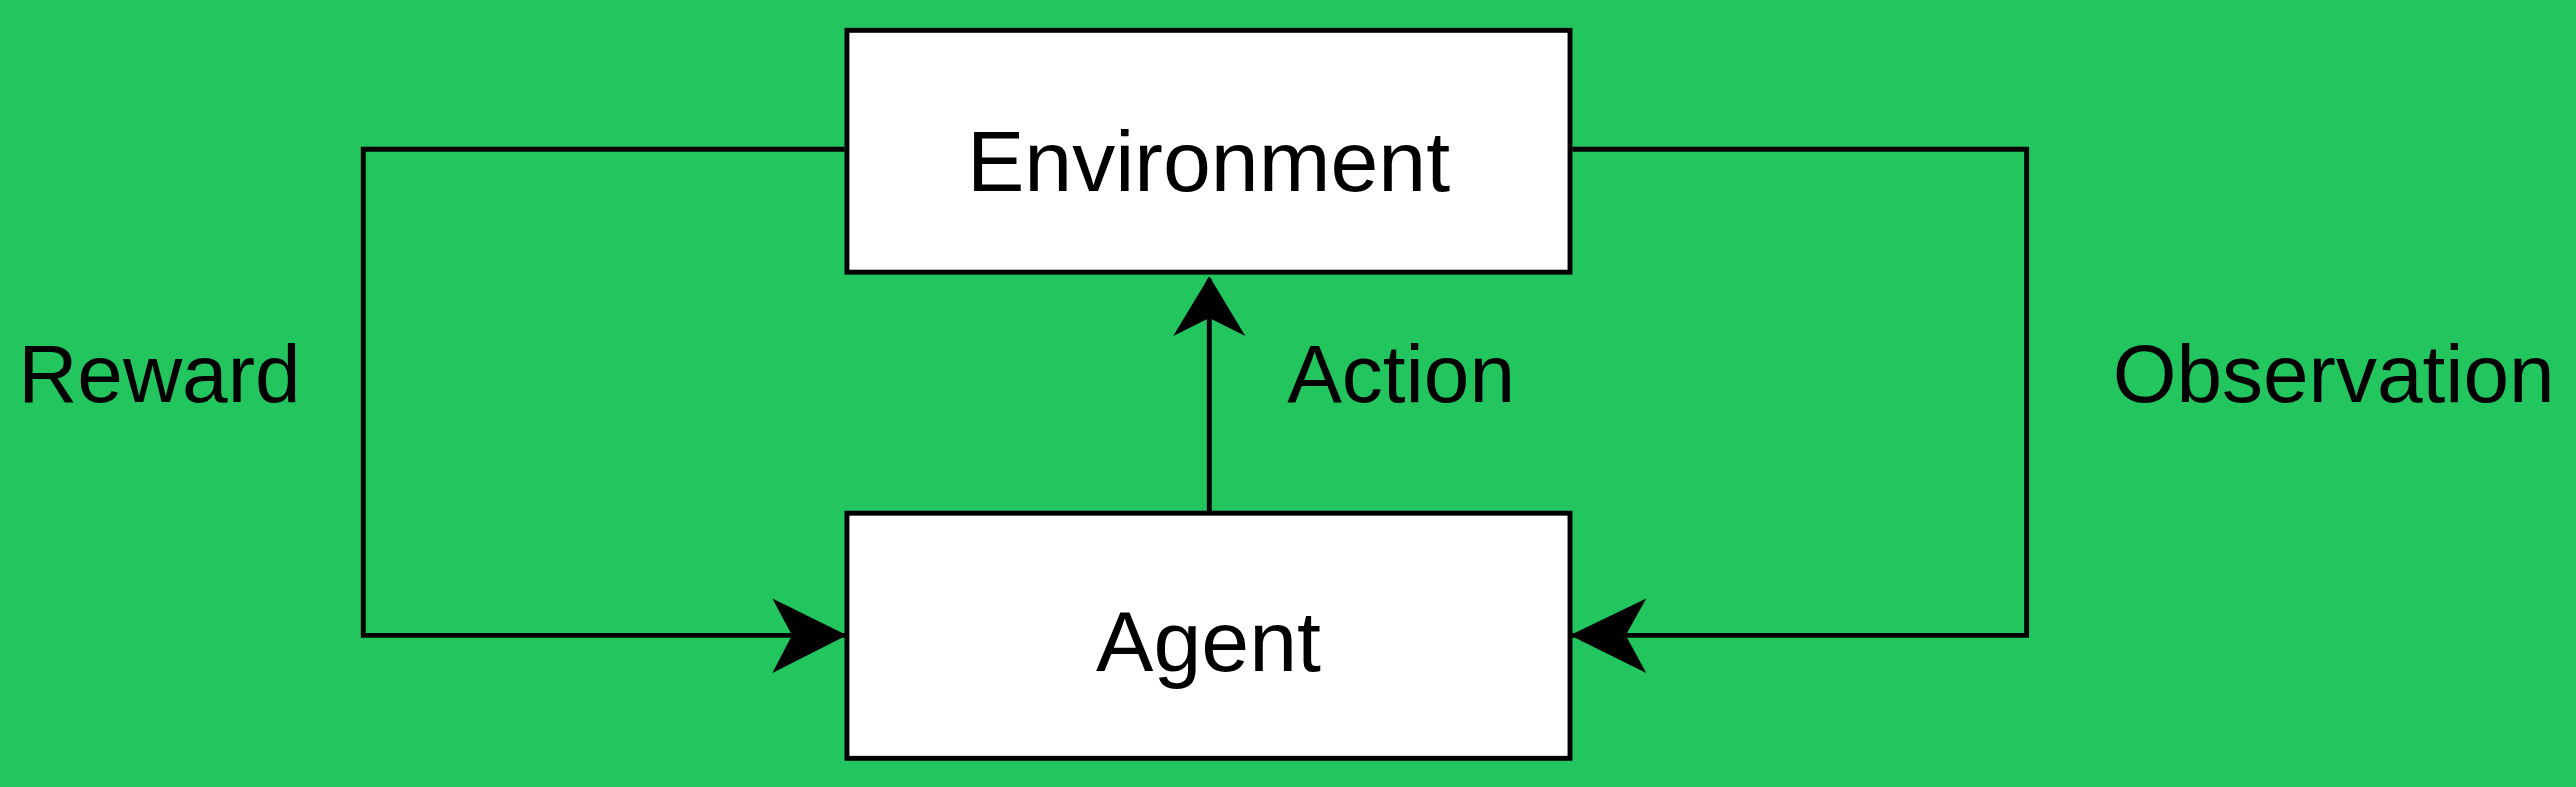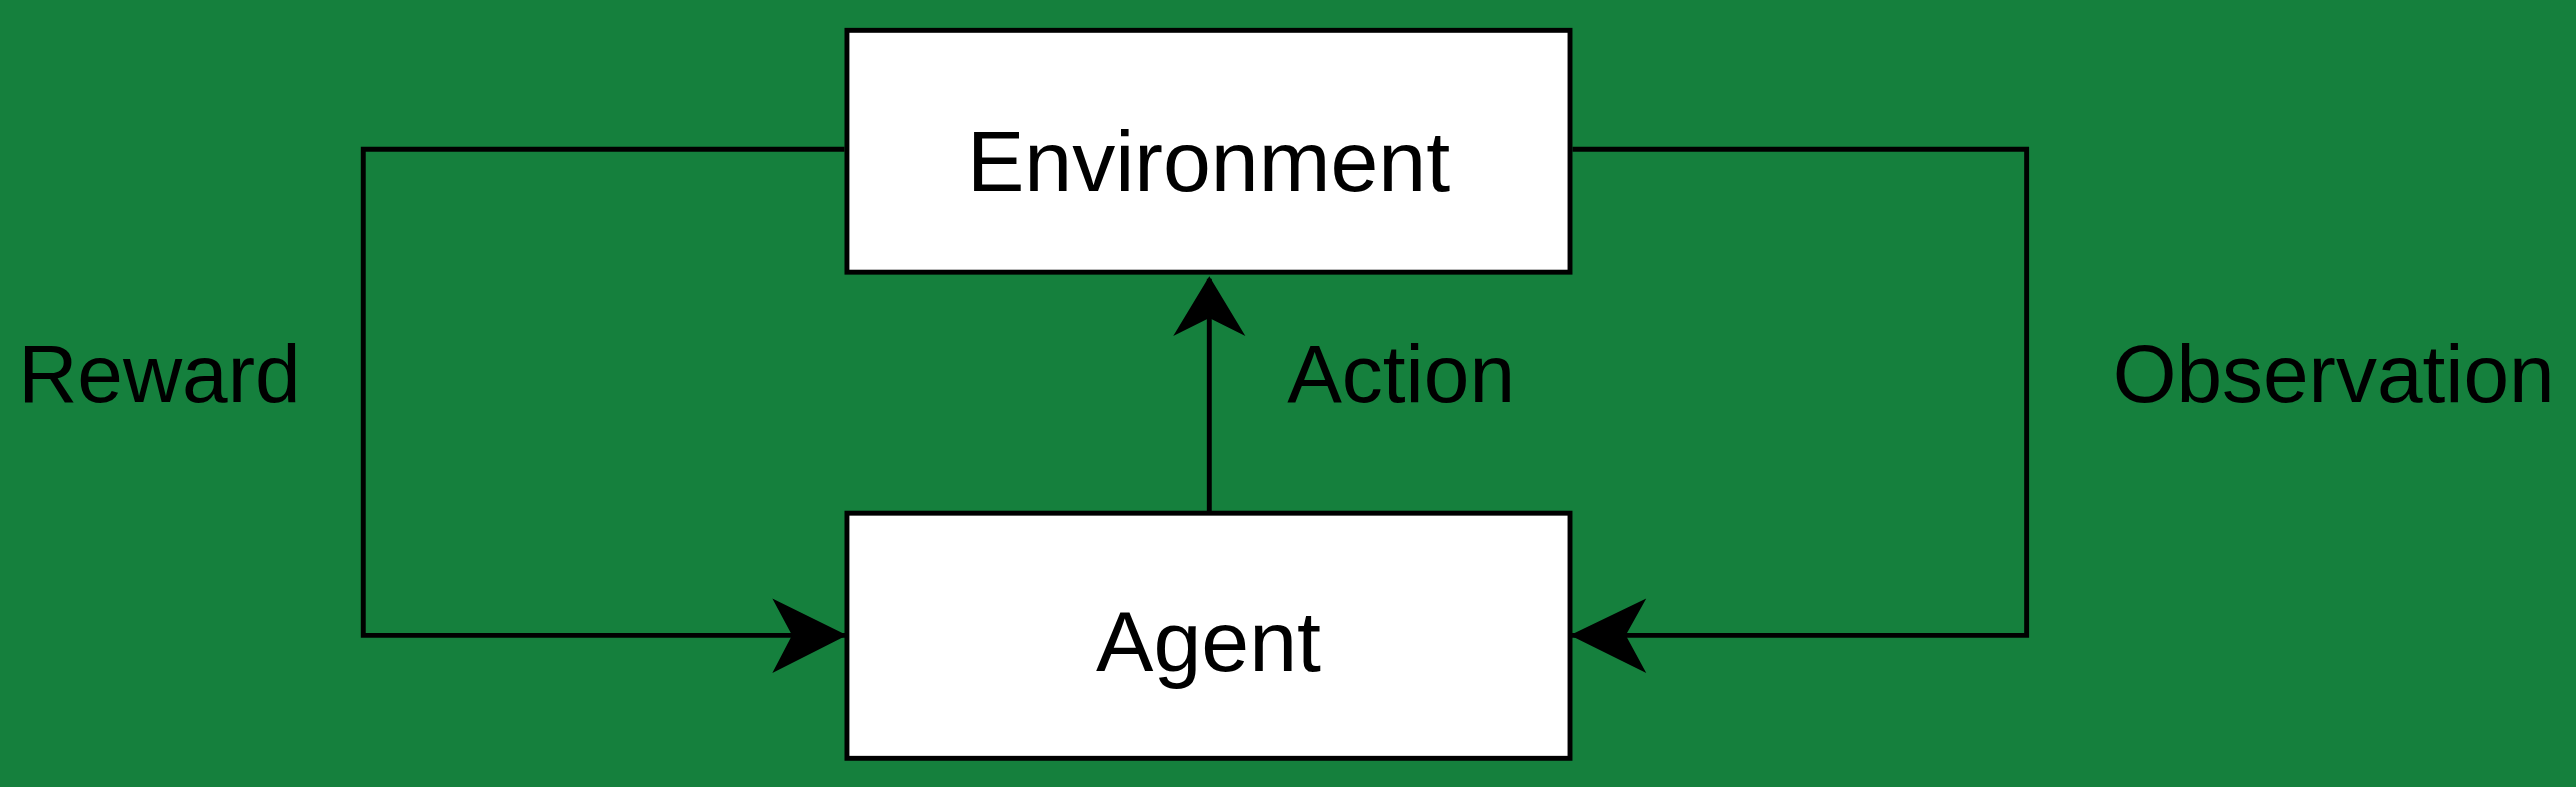--- a/index.html
+++ b/index.html
@@ -10,21 +10,21 @@
   body {
     width: 2576px;
     height: 787px;
     overflow: hidden;
     font-family: "Liberation Sans", sans-serif;
   }
   #diagram-root {
     position: relative;
     width: 2576px;
     height: 787px;
-    background: #15803d;
+    background: #22c55e;
   }
   #rl-svg {
     display: block;
     width: 2576px;
     height: 787px;
   }
   .node-box {
     fill: #ffffff;
   }
   .node-label {

